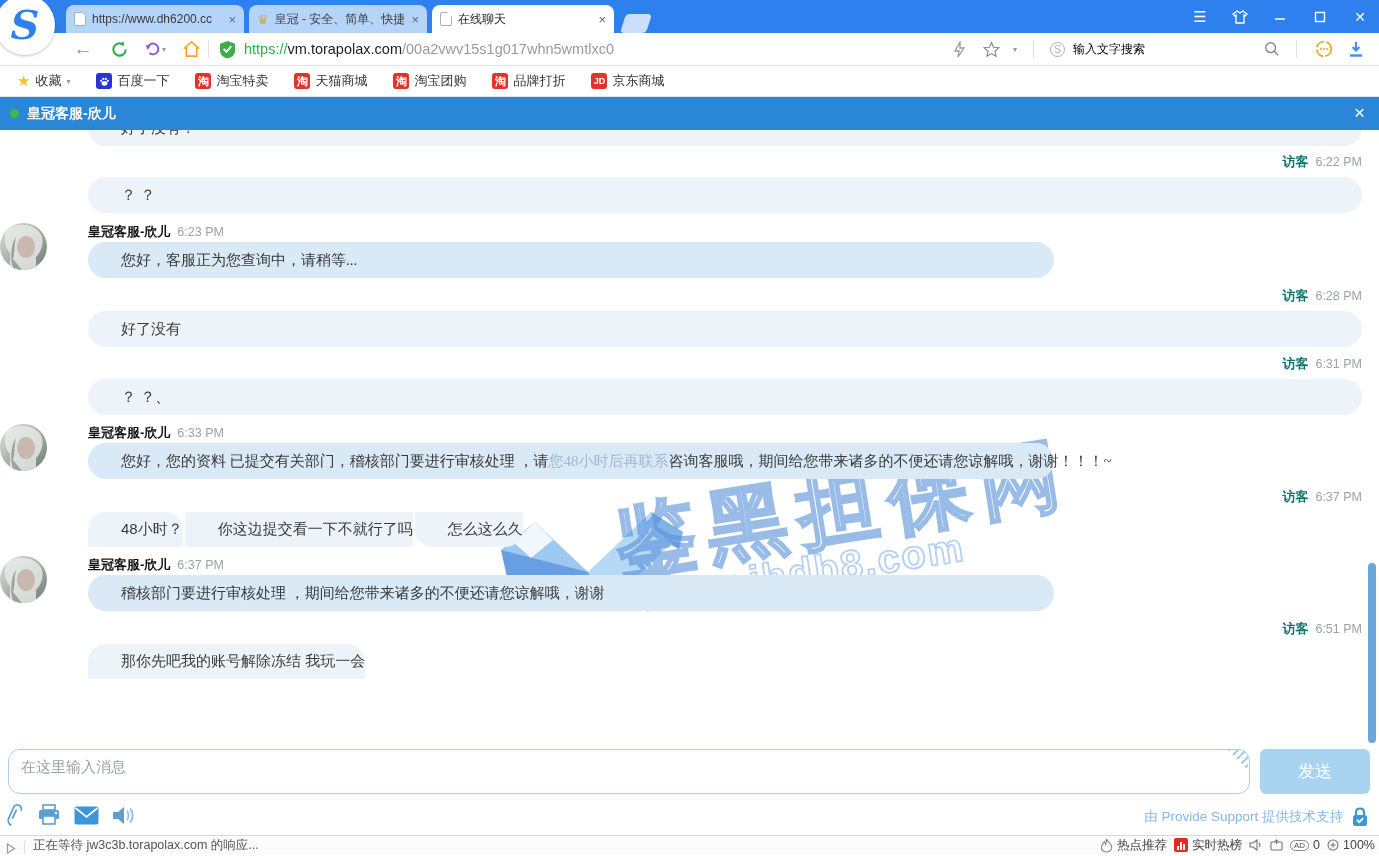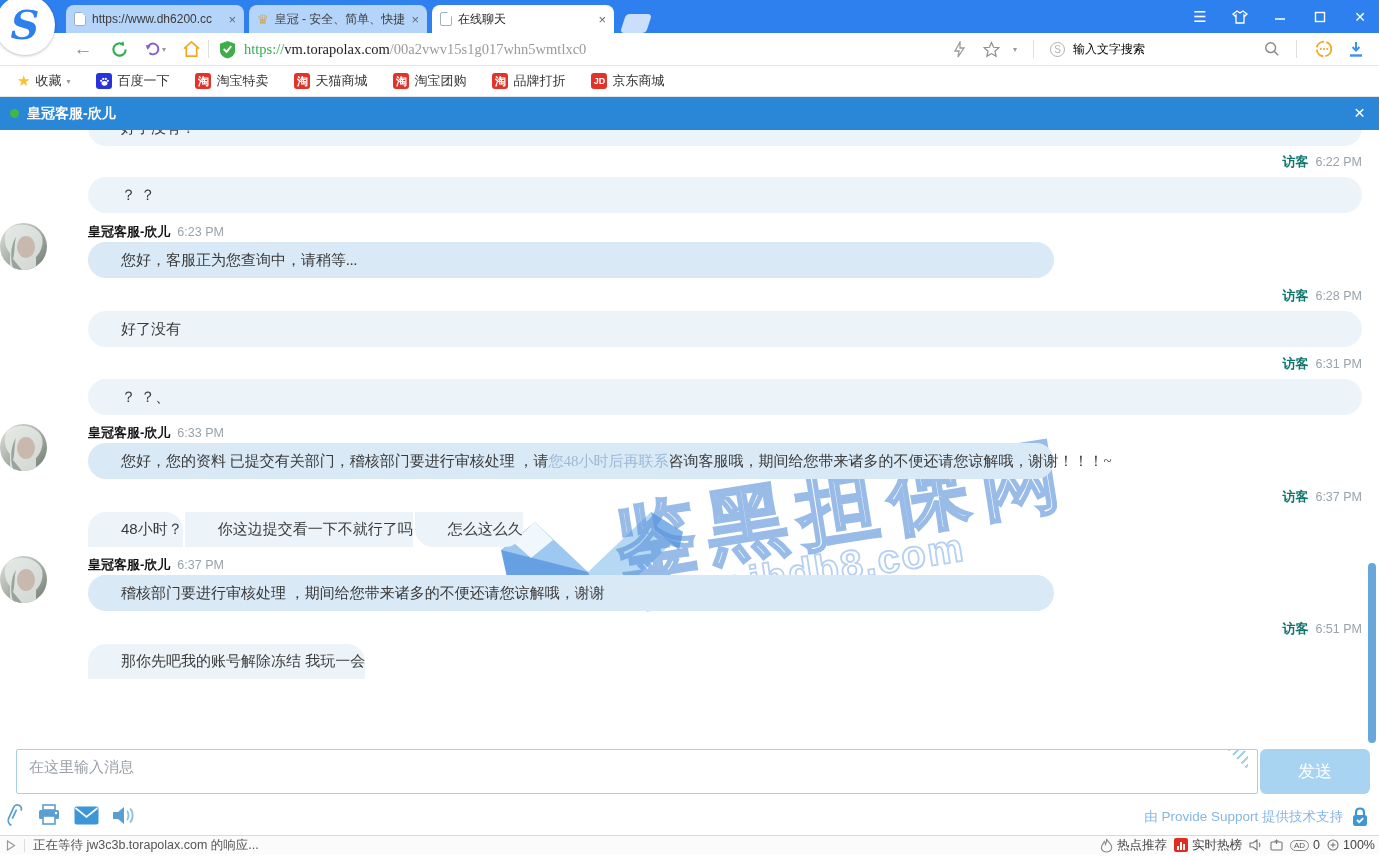--- a/index.html
+++ b/index.html
@@ -27,21 +27,21 @@
   .wc { width:18px; height:18px; display:flex; align-items:center; justify-content:center; font-size:14px; }
   .wc-menu { letter-spacing:0; font-size:15px; }
   .wc svg { display:block; }
 
   
   .navbar { position:relative; height:33px; background:#fff; border-bottom:1px solid #e7e7e7; display:flex; align-items:center; z-index:5; }
   .nav-left { display:flex; align-items:center; gap:14px; margin-left:72px; }
   .nbtn { display:flex; align-items:center; justify-content:center; width:22px; height:22px; }
   .back-arrow { font-size:19px; color:#8b8b8b; font-weight:bold; }
   .sep-v { width:1px; height:18px; background:#e0e0e0; margin:0 6px; }
-  .urlbox { display:flex; align-items:center; gap:8px; margin-left:4px; flex:1 1 auto;font-family:Liberation Serif, serif; }
+  .urlbox { display:flex; align-items:center; gap:8px; margin-left:4px; flex:1 1 auto; }
   .url-text { font-size:14.5px; white-space:nowrap; overflow:hidden; }
   .url-text .scheme { color:#2fae4a; }
   .url-text .host { color:#222; }
   .url-text .path { color:#9a9a9a; }
   .nav-right { display:flex; align-items:center; gap:10px; margin-right:12px; }
   .search-box { display:flex; align-items:center; gap:8px; width:230px; }
   .s-circle { width:15px; height:15px; border:1.5px solid #b0b0b0; border-radius:50%; color:#b0b0b0; font-size:10px; display:flex; align-items:center; justify-content:center; }
   .search-ph { font-size:12px; color:#000000; flex:1; }
   .dd { font-size:8px; color:#999; }
 
@@ -92,37 +92,37 @@
   .abubble { margin-top:3px; width:966px; background:#d9e9f6; border-radius:18px; height:36px;
     display:flex; align-items:center; padding-left:33px; font-size:15px; color:#3a3a3a; white-space:nowrap;font-family:Liberation Serif, serif; }
   .abubble .em { color:#9db9d8; }
 
   .mt7{margin-top:7px;} .mt6{margin-top:6px;} .mt9{margin-top:9px;} .mt10{margin-top:10px;} .mt8{margin-top:8px;}
 
   .scrollthumb { position:absolute; right:3px; top:433px; width:8px; height:180px; border-radius:4px; background:#67a7da; z-index:3; }
 
   
   .input-row { position:relative; height:52px; background:#fff; }
-  .msg-input { position:absolute; left:16px; top:4px; width:1242px; height:45px; border:1px solid #a9cfe9; border-radius:2px;
+  .msg-input { position:absolute; left:8px; top:4px; width:1242px; height:45px; border:1px solid #a9cfe9; border-radius:12px;
     background:#fff; padding:8px 12px; font-size:15px; color:#9aa0a6; }
   .resize-handle { position:absolute; left:1228px; top:5px; width:20px; height:20px;
     background:repeating-linear-gradient(135deg,#a9cfe9 0 2px,transparent 2px 6px);
     clip-path:polygon(100% 0,0 0,100% 100%); border-radius:0 6px 0 0; }
   .send-btn { position:absolute; left:1260px; top:4px; width:110px; height:45px; background:#a9d4f1; border:none;
     border-radius:6px; color:#fff; font-size:17px; font-family:inherit; }
 
   
   .tool-row { position:relative; height:38px; background:#fff; }
   .tool-icons { position:absolute; left:4px; top:6px; display:flex; align-items:center; gap:13px; }
   .credit { position:absolute; right:10px; top:10px; display:flex; align-items:center; gap:8px; }
   .credit-text { color:#85b6e4; font-size:13.5px; }
 
   
   .statusbar { height:19px; background:#fbfbfb; border-top:1px solid #d9d9d9; display:flex; align-items:center; font-size:12.5px; color:#555; }
-  .sb-left { display:flex; align-items:center; gap:8px; padding-left:6px; flex:1; }
+  .sb-left { display:flex; align-items:flex-end; gap:8px; padding-left:6px; flex:1; }
   .sb-sep { width:1px; height:13px; background:#ddd; }
   .sb-right { display:flex; align-items:center; gap:7px; padding-right:4px; color:#444; }
   .sb-item { display:flex; align-items:center; gap:4px; }
   .hotlist-ico { width:14px; height:14px; background:#e02b20; border-radius:2px; display:flex; align-items:flex-end; justify-content:center; gap:1px; padding-bottom:2px; }
   .hotlist-ico i { display:block; width:2px; background:#fff; }
   .adbadge { border:1px solid #888; border-radius:6px; font-size:8px; padding:0 3px; color:#555; height:11px; line-height:10px; }
 </style>
 </head>
 <body>
 

